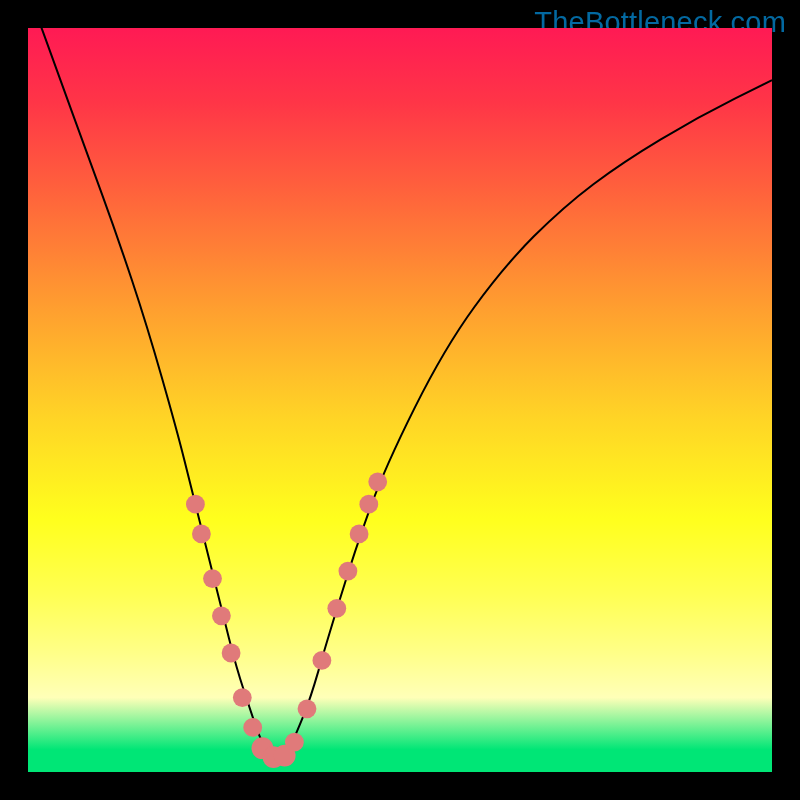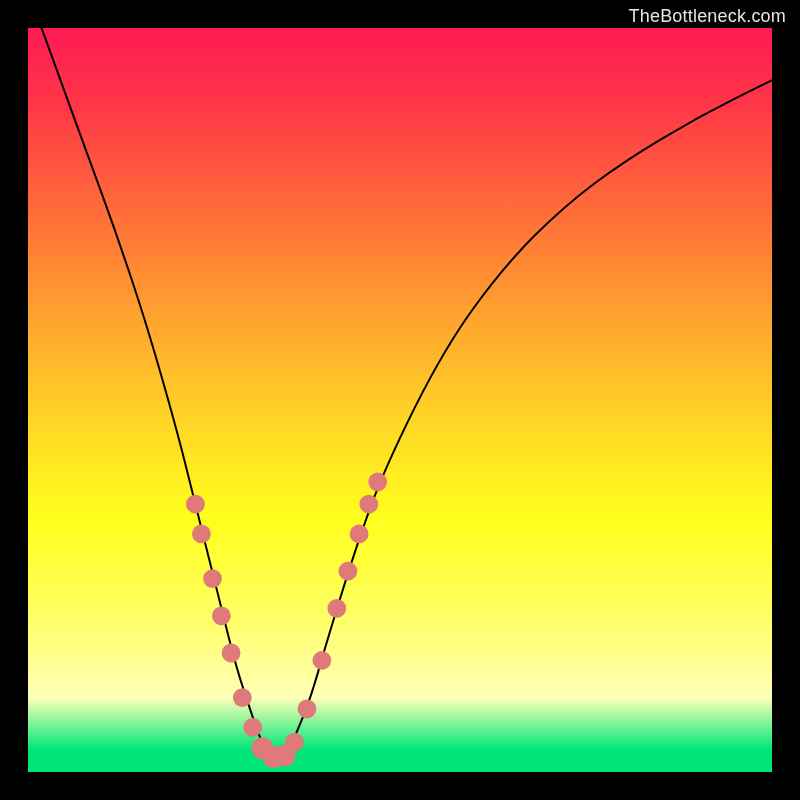--- a/index.html
+++ b/index.html
@@ -36,22 +36,22 @@
       #ffffb8 90%,
       #00e676 97%,
       #00e676 100%
     );
     overflow: hidden;
   }
   .watermark {
     position: absolute;
     top: 6px;
     right: 14px;
-    color: #e5e5e5;
-    font-size: 18px;
+    color: #0369a1;
+    font-size: 29px;
     font-weight: 500;
     letter-spacing: 0.2px;
     user-select: none;
   }
   svg.curve {
     position: absolute;
     left: 0;
     top: 0;
     width: 744px;
     height: 744px;

